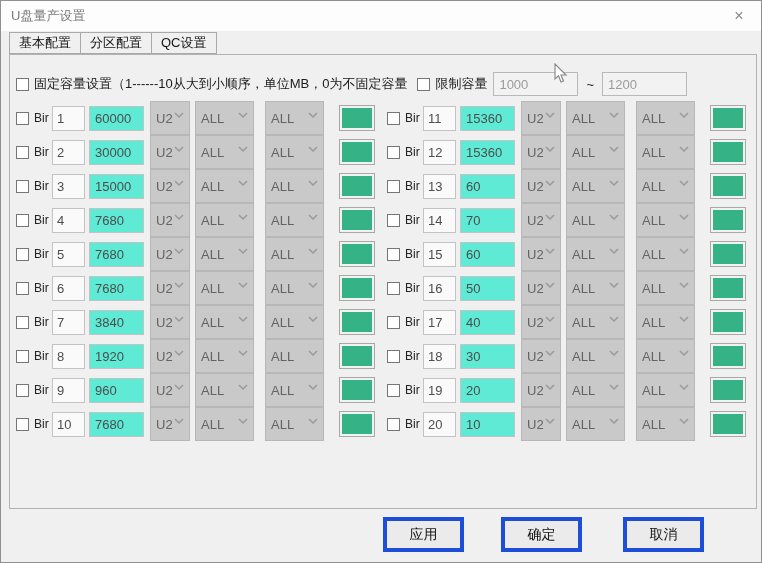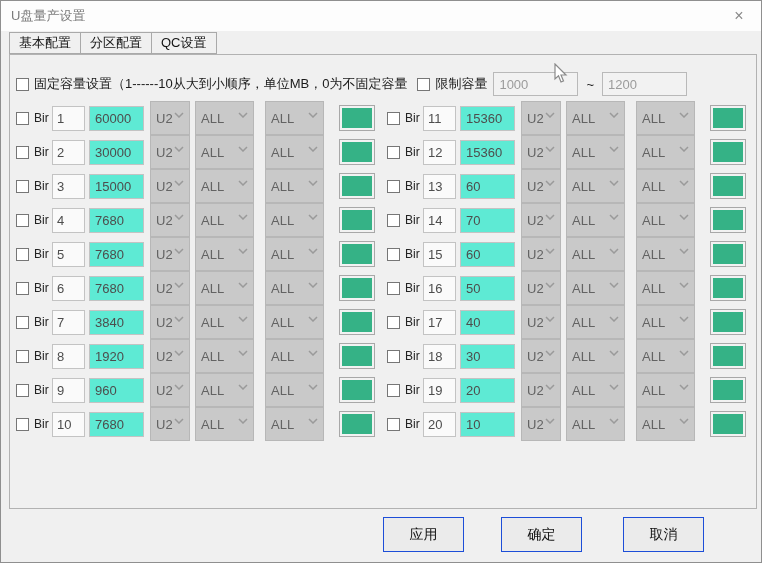--- a/index.html
+++ b/index.html
@@ -85,21 +85,21 @@
   .combo.c2 { width:59px; margin-left:5px; }
   .combo.c3 { width:59px; margin-left:11px; }
   .swatch {
     width:36px; height:26px; margin-left:15px; flex:none;
     border:1px solid #a8a8a8;
     box-shadow:inset 0 0 0 2px #f2f2f2;
   }
   
   .btn {
     position:absolute; top:516px; width:81px; height:35px;
-    background:#ebebeb; border:1px solid #1d4ed8;
+    background:#ebebeb; border:4px solid #1d4ed8;
     font-size:14px; color:#111; display:flex; align-items:center; justify-content:center;
   }
   .btn.apply  { left:382px; }
   .btn.ok     { left:500px; }
   .btn.cancel { left:622px; }
   
   .cursor { position:absolute; left:553px; top:62px; z-index:9; }
 </style>
 </head>
 <body>

